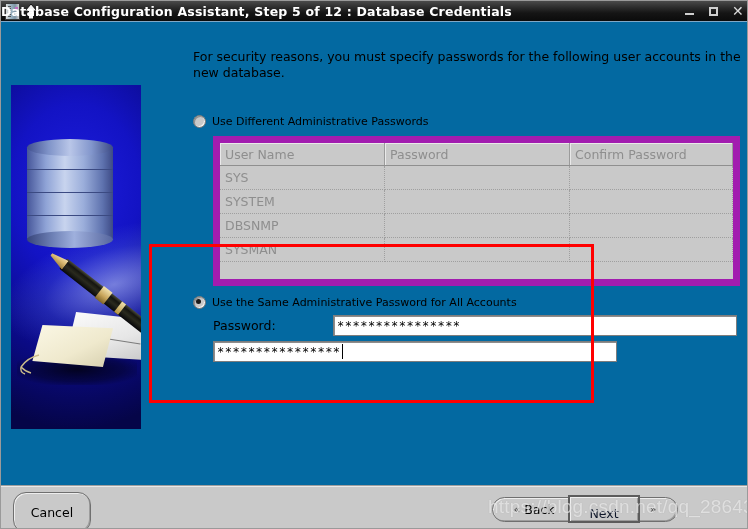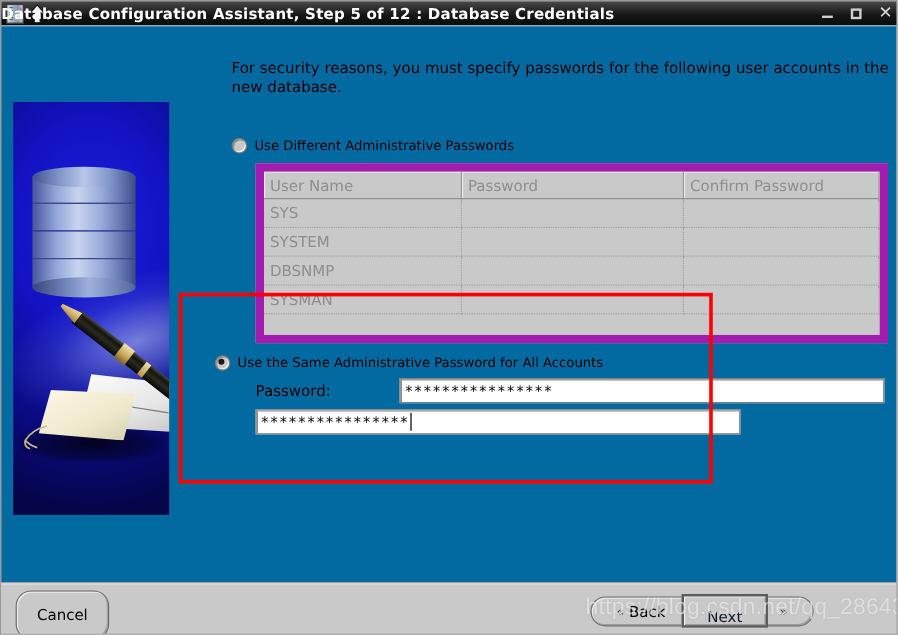--- a/index.html
+++ b/index.html
@@ -379,21 +379,21 @@
             </tr>
             <tr>
               <td class="empty" style="height:42px; border-right:none; border-bottom:none;"></td>
               <td class="empty" style="border-right:none; border-bottom:none;"></td>
               <td class="empty" style="border-right:none; border-bottom:none;"></td>
             </tr>
           </tbody>
         </table>
       </div>
 
-      <div class="radio-row" style="left:28px; top:274px;">
+      <div class="radio-row" style="left:42px; top:274px;">
         <span class="radio on"></span>
         <span class="radio-label">Use the Same Administrative Password for All Accounts</span>
       </div>
 
       <div class="field-row" style="left:62px; top:293px;">
         <span class="field-label">Password:</span>
         <span class="pw-input">
           <span>****************</span>
         </span>
       </div>

